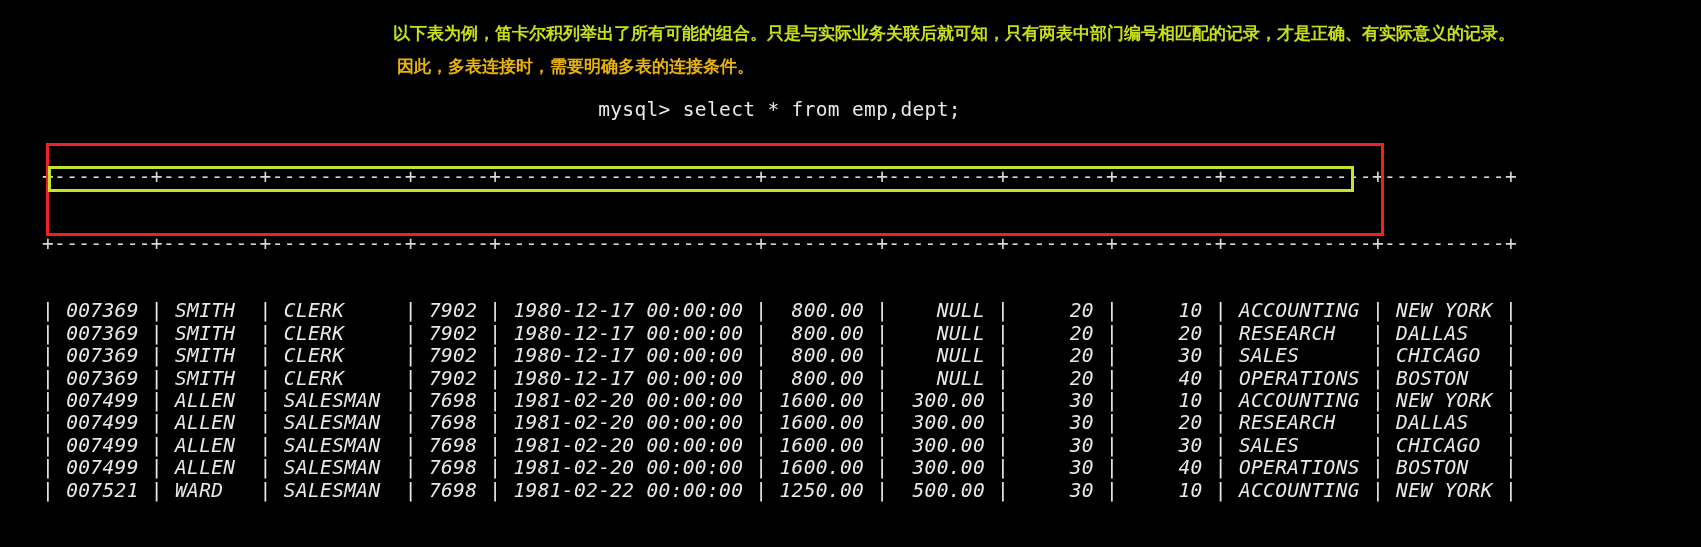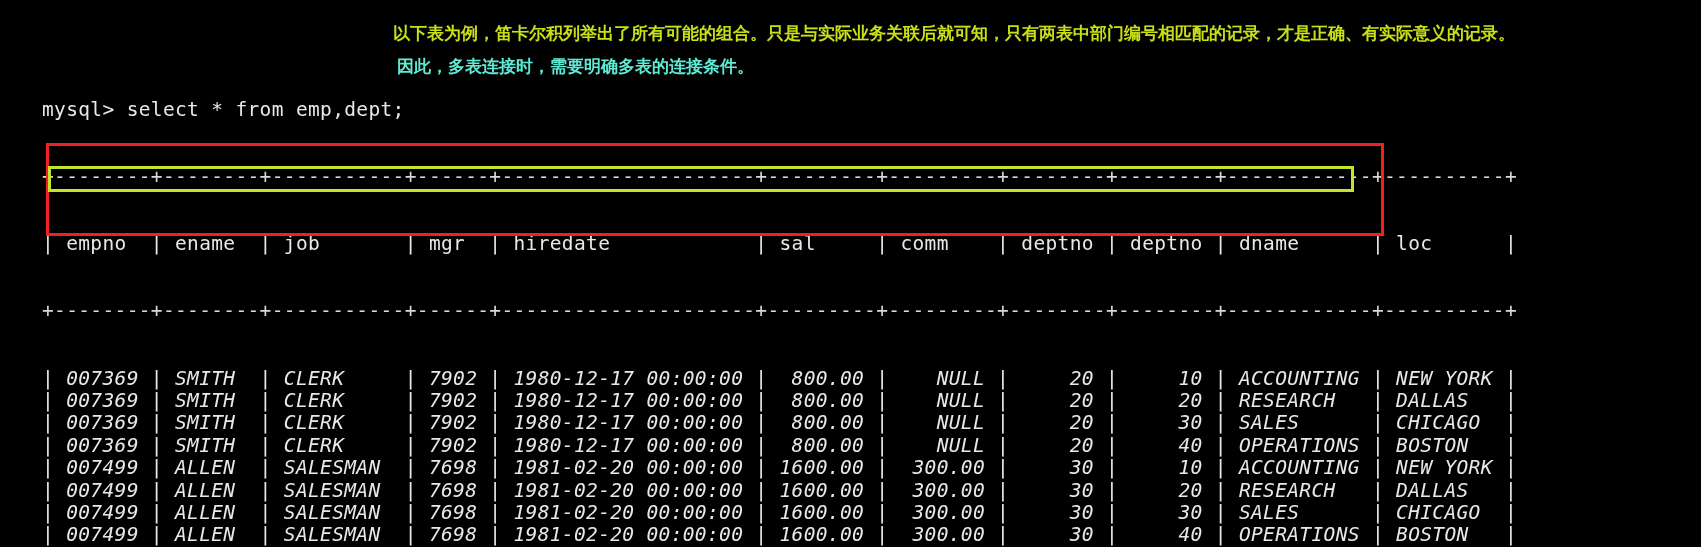--- a/index.html
+++ b/index.html
@@ -28,35 +28,35 @@
     top: 23px;
     font-size: 17px;
     line-height: 20px;
     color: #c8e016;
   }
   #annot-red {
     left: 397px;
     top: 56px;
     font-size: 17px;
     line-height: 20px;
-    color: #5eead4;
+    color: #eab308;
   }
 
   
   #terminal {
     position: absolute;
     left: 42px;
     top: 54px;
     color: #e8e8e8;
     font-size: 19.5px;
     line-height: 22.4px;
     white-space: pre;
     letter-spacing: 0.35px;
   }
-  .term-line { white-space: pre; display: block; height: 22.4px; }
+  .term-line { white-space: pre; display: block; height: 22.4px; text-align: center; }
   .prompt-line { color: #e8e8e8; }
   .rule-line { color: #d8d8d8; }
   .hdr-line  { color: #e8e8e8; }
   .data-line { color: #e8e8e8; font-style: italic; }
 
   
   .hl-box {
     position: absolute;
     pointer-events: none;
   }
@@ -78,19 +78,18 @@
 </head>
 <body>
 
 <div class="annot" id="annot-yellow">以下表为例，笛卡尔积列举出了所有可能的组合。只是与实际业务关联后就可知，只有两表中部门编号相匹配的记录，才是正确、有实际意义的记录。</div>
 
 <div class="annot" id="annot-red">因此，多表连接时，需要明确多表的连接条件。</div>
 
 <div id="terminal">
   <span class="term-line prompt-line">mysql&gt; select * from emp,dept;</span>
   <span class="term-line rule-line">+--------+--------+-----------+------+---------------------+---------+---------+--------+--------+------------+----------+</span>
-  <span class="term-line hdr-line">| empno  | ename  | job       | mgr  | hiredate            | sal     | comm    | deptno | deptno | dname      | loc      |</span>
   <span class="term-line rule-line">+--------+--------+-----------+------+---------------------+---------+---------+--------+--------+------------+----------+</span>
   <div id="rows-container"><span class="term-line data-line">| 007369 | SMITH  | CLERK     | 7902 | 1980-12-17 00:00:00 |  800.00 |    NULL |     20 |     10 | ACCOUNTING | NEW YORK |</span><span class="term-line data-line">| 007369 | SMITH  | CLERK     | 7902 | 1980-12-17 00:00:00 |  800.00 |    NULL |     20 |     20 | RESEARCH   | DALLAS   |</span><span class="term-line data-line">| 007369 | SMITH  | CLERK     | 7902 | 1980-12-17 00:00:00 |  800.00 |    NULL |     20 |     30 | SALES      | CHICAGO  |</span><span class="term-line data-line">| 007369 | SMITH  | CLERK     | 7902 | 1980-12-17 00:00:00 |  800.00 |    NULL |     20 |     40 | OPERATIONS | BOSTON   |</span><span class="term-line data-line">| 007499 | ALLEN  | SALESMAN  | 7698 | 1981-02-20 00:00:00 | 1600.00 |  300.00 |     30 |     10 | ACCOUNTING | NEW YORK |</span><span class="term-line data-line">| 007499 | ALLEN  | SALESMAN  | 7698 | 1981-02-20 00:00:00 | 1600.00 |  300.00 |     30 |     20 | RESEARCH   | DALLAS   |</span><span class="term-line data-line">| 007499 | ALLEN  | SALESMAN  | 7698 | 1981-02-20 00:00:00 | 1600.00 |  300.00 |     30 |     30 | SALES      | CHICAGO  |</span><span class="term-line data-line">| 007499 | ALLEN  | SALESMAN  | 7698 | 1981-02-20 00:00:00 | 1600.00 |  300.00 |     30 |     40 | OPERATIONS | BOSTON   |</span><span class="term-line data-line">| 007521 | WARD   | SALESMAN  | 7698 | 1981-02-22 00:00:00 | 1250.00 |  500.00 |     30 |     10 | ACCOUNTING | NEW YORK |</span></div>
 </div>
 
 <div class="hl-box" id="hl-red"></div>
 <div class="hl-box" id="hl-green"></div>
 
 </body></html>

